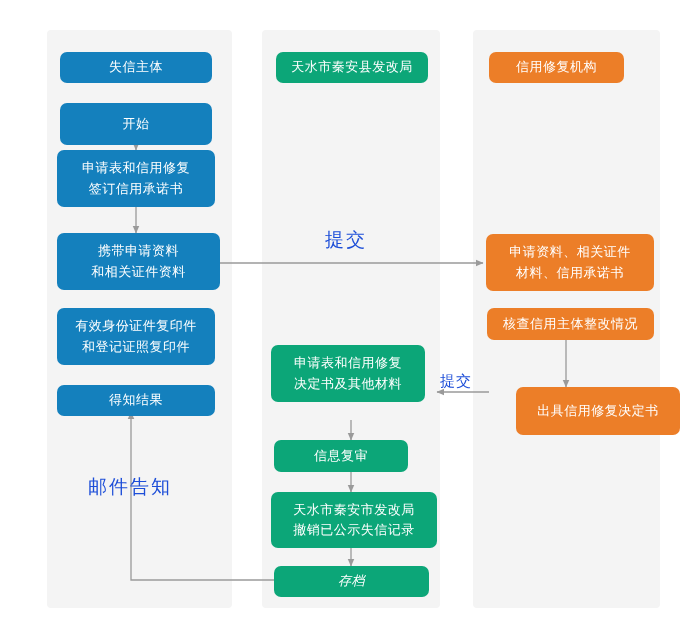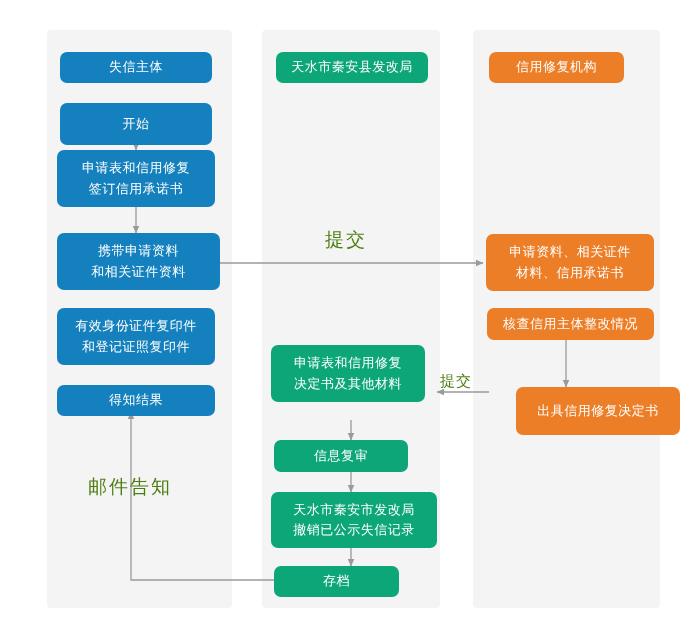--- a/index.html
+++ b/index.html
@@ -49,21 +49,21 @@
     font-weight: 400;
     padding: 2px 6px;
   }
   .node .ln { display: block; white-space: nowrap; }
   .node.blue   { background: #1480bd; }
   .node.green  { background: #0ca678; }
   .node.orange { background: #ec7e28; }
 
   .edge-label {
     position: absolute;
-    color: #4d7c0f;
+    color: #1d4ed8;
     font-size: 19px;
     letter-spacing: 2px;
     white-space: nowrap;
     background: transparent;
   }
   .edge-label.small { font-size: 15px; letter-spacing: 1px; }
 </style>
 </head>
 <body>
 
@@ -139,21 +139,21 @@
 
   <div class="node green" style="left:274px; top:440px; width:134px; height:32px;">
     <span class="ln">信息复审</span>
   </div>
 
   <div class="node green" style="left:271px; top:492px; width:166px; height:56px;">
     <span class="ln">天水市秦安市发改局</span>
     <span class="ln">撤销已公示失信记录</span>
   </div>
 
-  <div class="node green" style="left:274px; top:566px; width:125px; height:31px;">
+  <div class="node green" style="left:274px; top:566px; width:155px; height:31px;font-style:italic;">
     <span class="ln">存档</span>
   </div>
 
   <div class="node orange" style="left:489px; top:52px; width:135px; height:31px;">
     <span class="ln">信用修复机构</span>
   </div>
 
   <div class="node orange" style="left:487px; top:308px; width:167px; height:32px;">
     <span class="ln">核查信用主体整改情况</span>
   </div>

